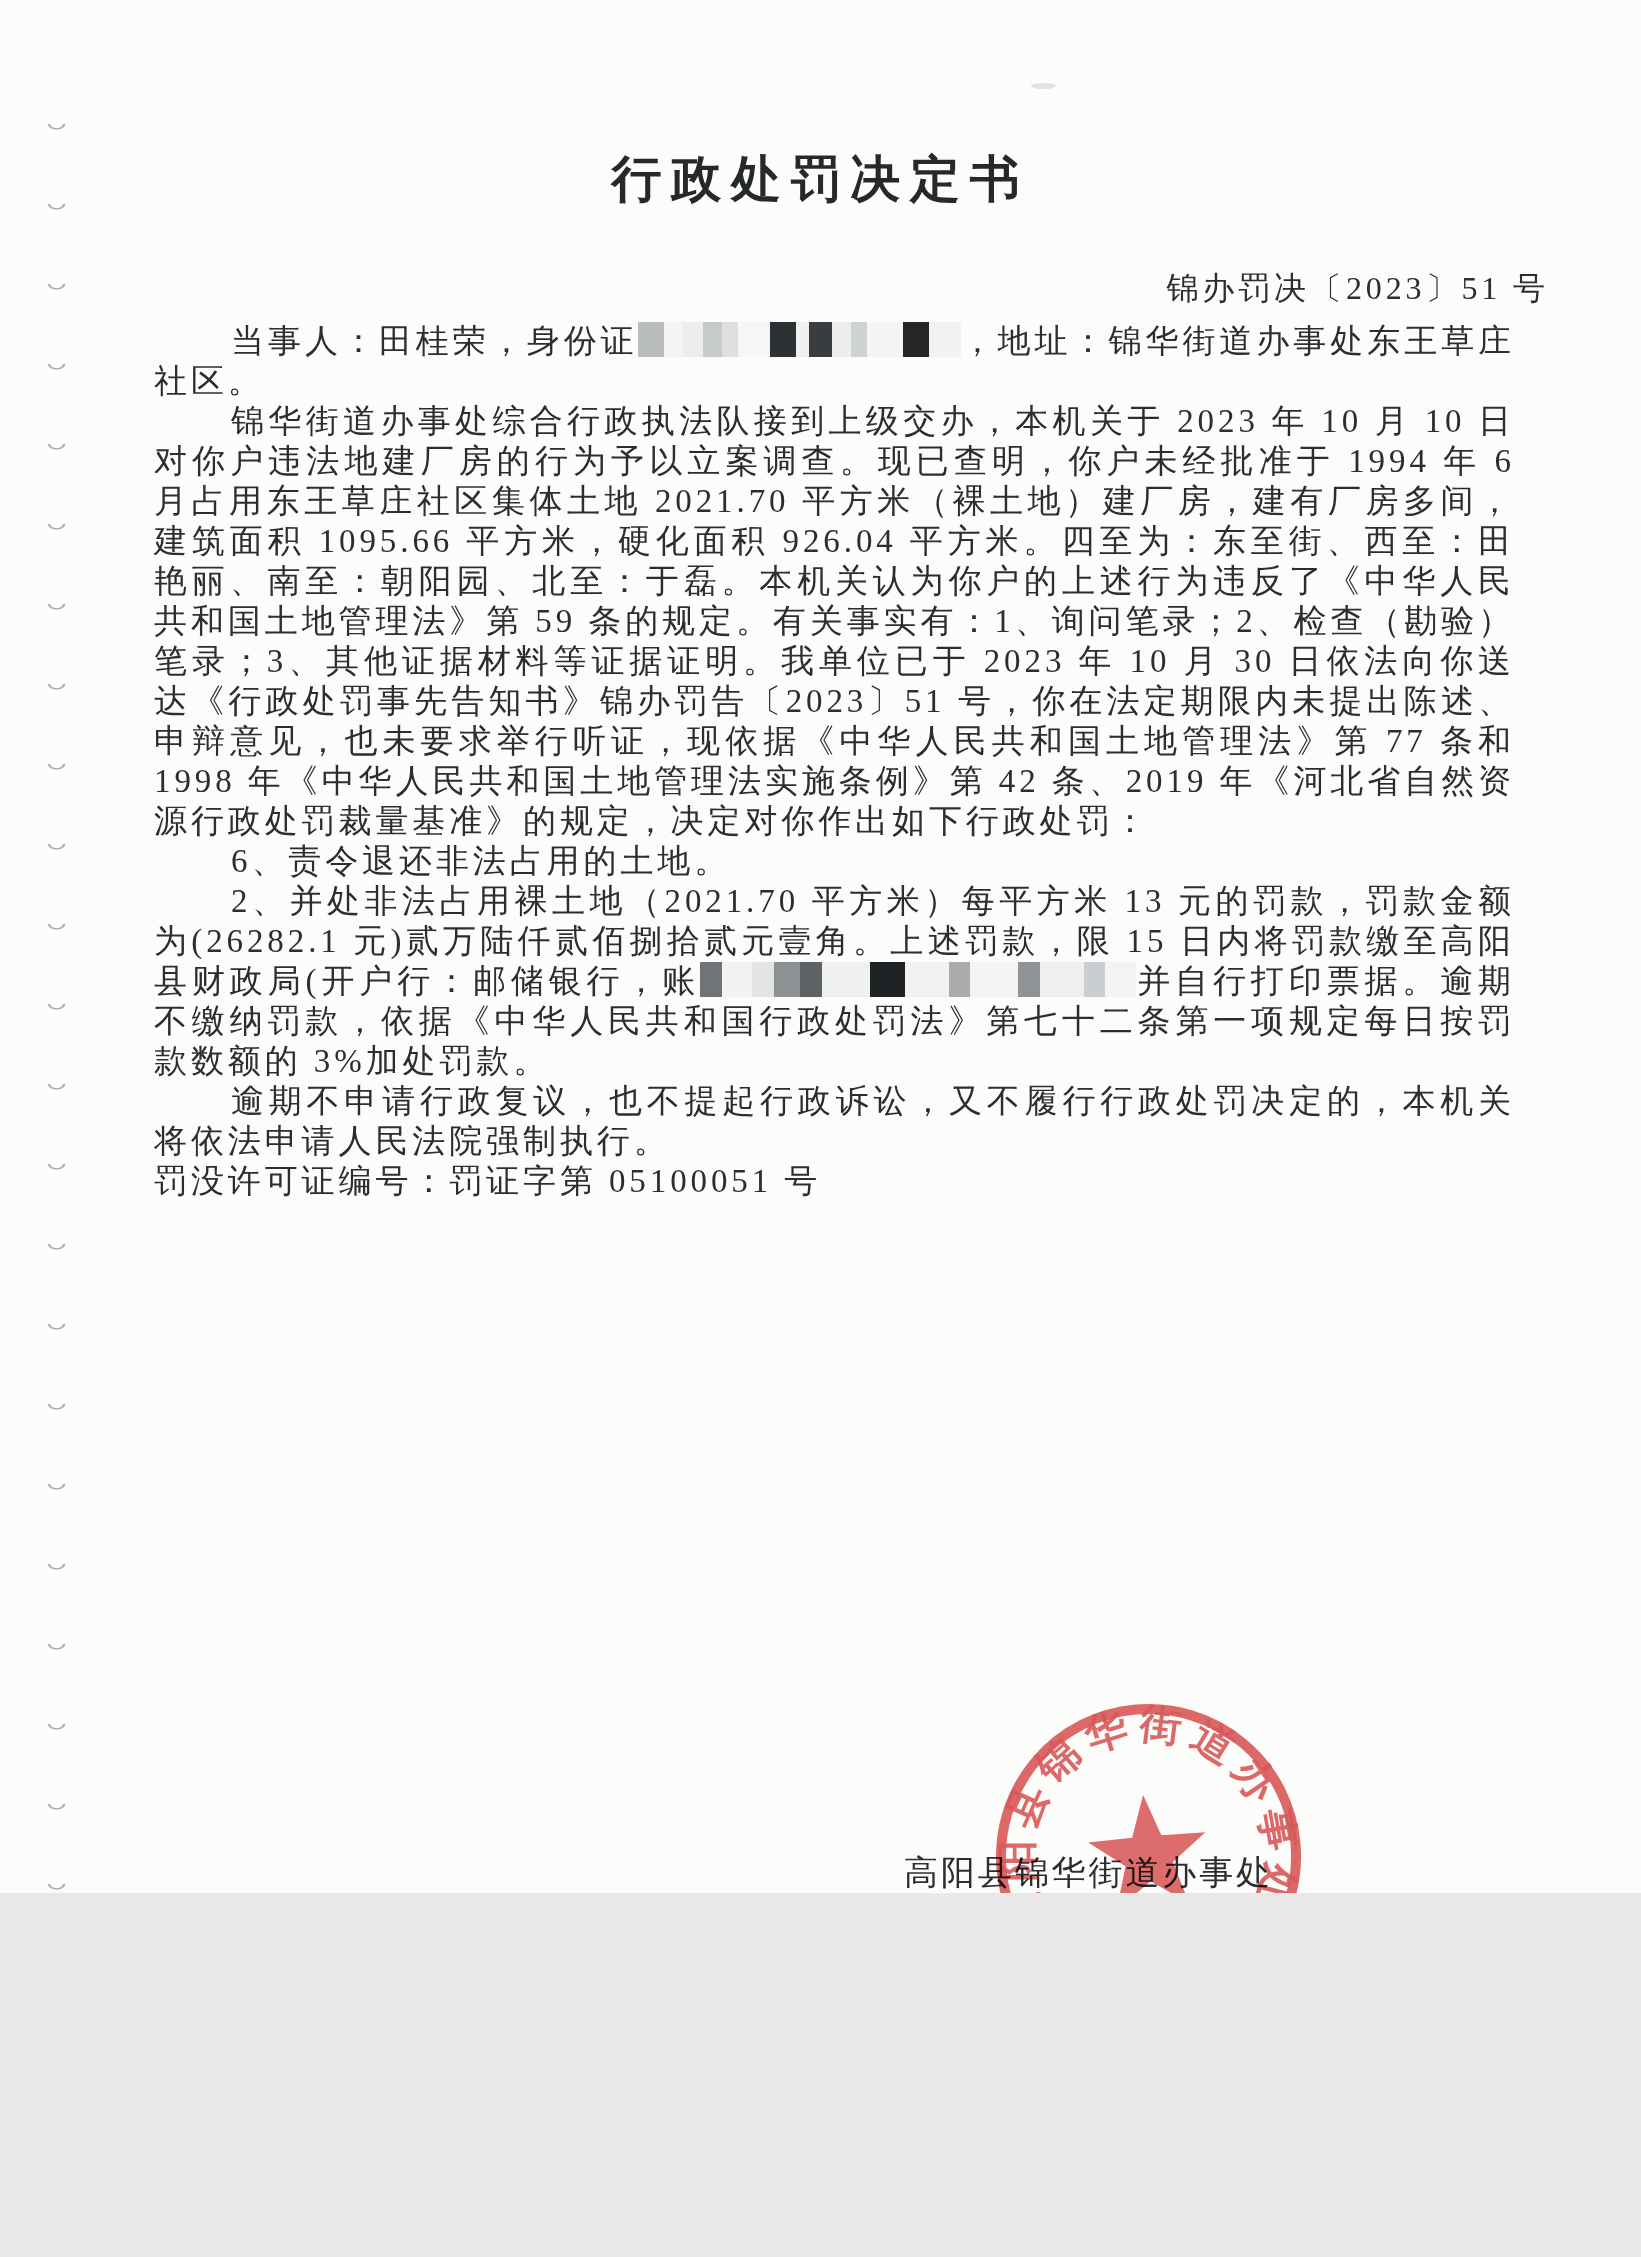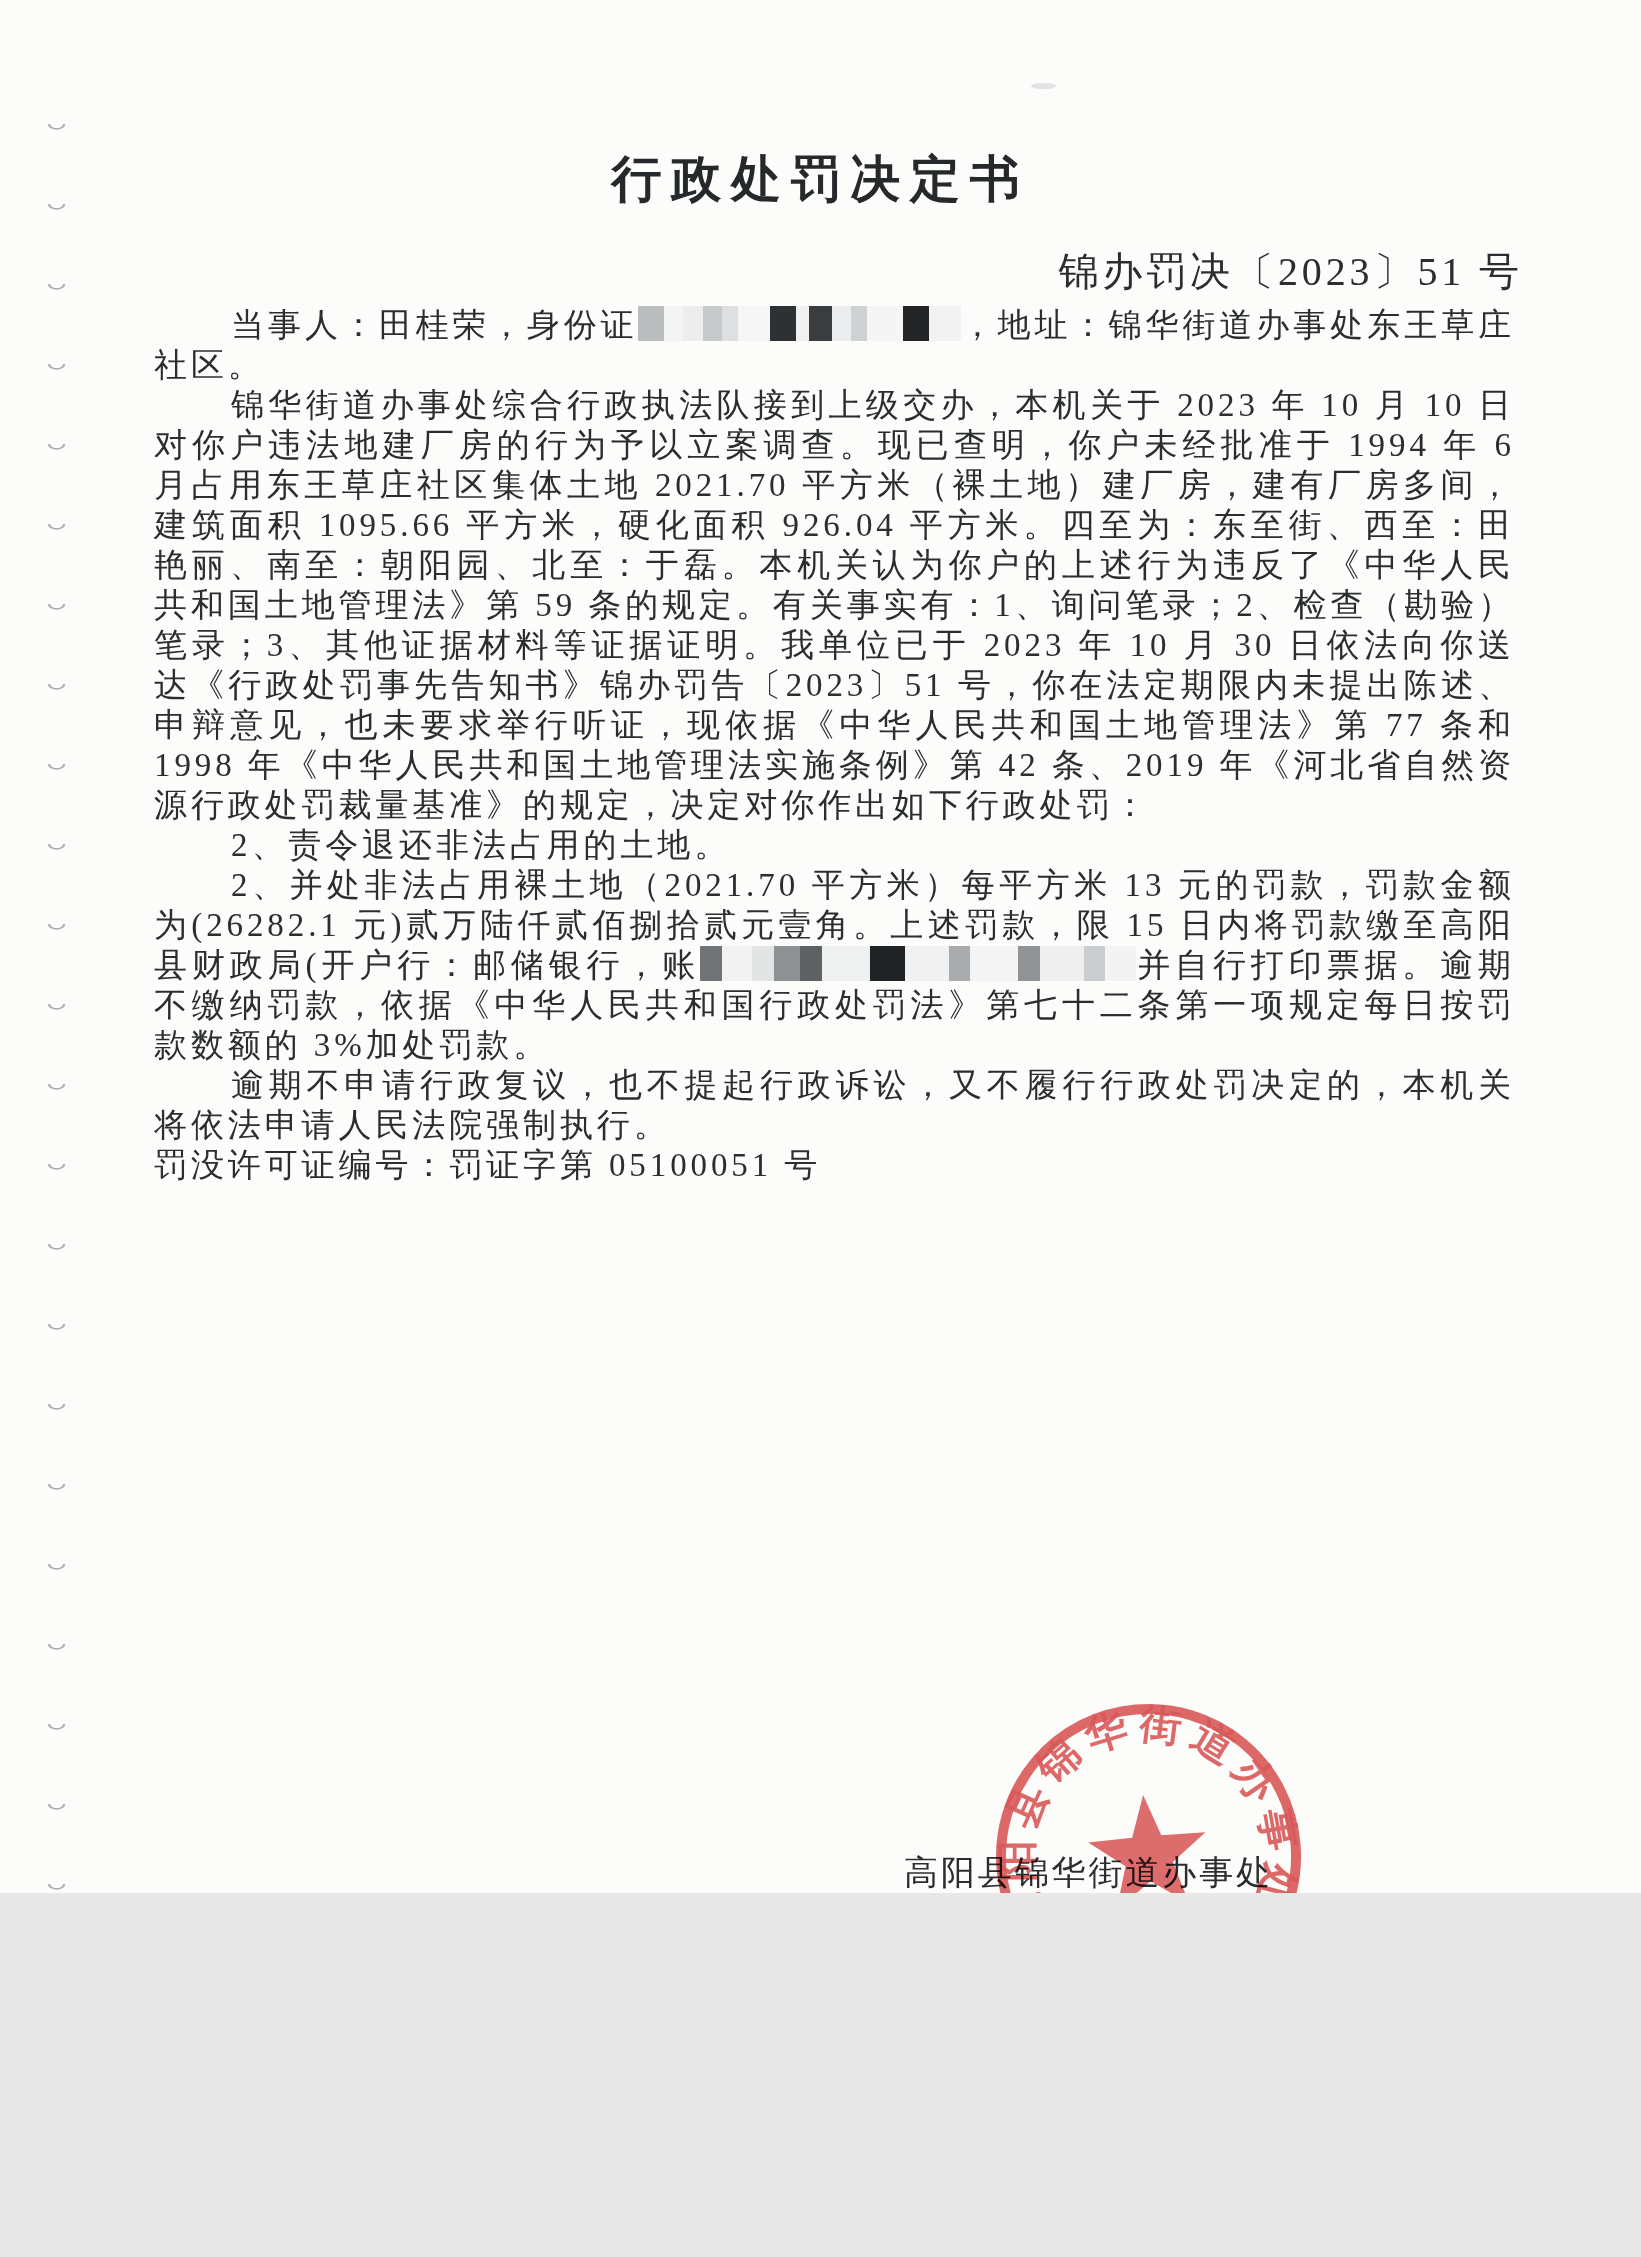--- a/index.html
+++ b/index.html
@@ -22,23 +22,23 @@
   }
   .scan-smudge{position:absolute;background:#c9c9c9;border-radius:50%;opacity:.5;}
   h1.title{
     margin:0;padding-top:151px;
     text-align:center;
     font-size:50px;line-height:56px;
     font-weight:bold;letter-spacing:9.7px;
     color:#26292b;
   }
   .doc-number{
-    margin-top:44px;
-    text-align:right;padding-right:118px;
-    font-size:40px;line-height:42px;letter-spacing:3.9px;
+    margin-top:60px;
+    text-align:right;padding-right:92px;
+    font-size:32px;line-height:42px;letter-spacing:3.9px;
   }
   .body{
     margin:11.6px 126px 0 154px;
     width:1361px;
     font-size:33px;line-height:40px;letter-spacing:3.9px;
     text-align:justify;text-justify:inter-ideograph;
   }
   .body p{margin:0;}
   .body p.indent{text-indent:77px;}
   .redact{
@@ -90,21 +90,21 @@
   <h1 class="title">行政处罚决定书</h1>
 
   <div class="doc-number">锦办罚决〔2023〕51 号</div>
 
   <div class="body">
 
     <p class="indent"><span>当事人：田桂荣，身份证</span><span class="redact redact-id"></span><span>，地址：锦华街道办事处东王草庄社区。</span></p>
 
     <p class="indent">锦华街道办事处综合行政执法队接到上级交办，本机关于 2023 年 10 月 10 日对你户违法地建厂房的行为予以立案调查。现已查明，你户未经批准于 1994 年 6 月占用东王草庄社区集体土地 2021.70 平方米（裸土地）建厂房，建有厂房多间，建筑面积 1095.66 平方米，硬化面积 926.04 平方米。四至为：东至街、西至：田艳丽、南至：朝阳园、北至：于磊。本机关认为你户的上述行为违反了《中华人民共和国土地管理法》第 59 条的规定。有关事实有：1、询问笔录；2、检查（勘验）笔录；3、其他证据材料等证据证明。我单位已于 2023 年 10 月 30 日依法向你送达《行政处罚事先告知书》锦办罚告〔2023〕51 号，你在法定期限内未提出陈述、申辩意见，也未要求举行听证，现依据《中华人民共和国土地管理法》第 77 条和 1998 年《中华人民共和国土地管理法实施条例》第 42 条、2019 年《河北省自然资源行政处罚裁量基准》的规定，决定对你作出如下行政处罚：</p>
 
-    <p class="indent">2、责令退还非法占用的土地。</p>
+    <p class="indent">6、责令退还非法占用的土地。</p>
 
     <p class="indent"><span>2、并处非法占用裸土地（2021.70 平方米）每平方米 13 元的罚款，罚款金额为(26282.1 元)贰万陆仟贰佰捌拾贰元壹角。上述罚款，限 15 日内将罚款缴至高阳县财政局(开户行：邮储银行，账</span><span class="redact redact-account"></span><span>并自行打印票据。逾期不缴纳罚款，依据《中华人民共和国行政处罚法》第七十二条第一项规定每日按罚款数额的 3%加处罚款。</span></p>
 
 
     <p class="indent">逾期不申请行政复议，也不提起行政诉讼，又不履行行政处罚决定的，本机关将依法申请人民法院强制执行。</p>
 
     <p>罚没许可证编号：罚证字第 05100051 号</p>
 
   </div>
 

